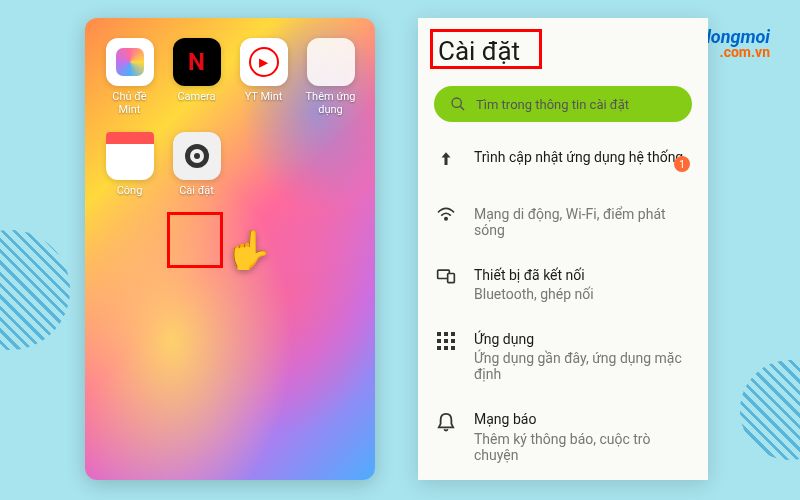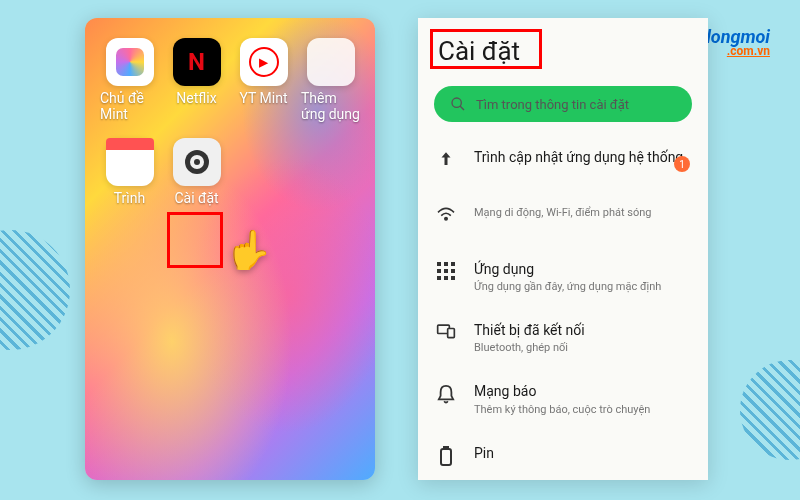--- a/index.html
+++ b/index.html
@@ -7,21 +7,21 @@
 
 .deco-circle-left { position: absolute; left: -50px; top: 230px; width: 120px; height: 120px; border-radius: 50%; background: repeating-linear-gradient(45deg, #5bb5d8 0 3px, transparent 3px 8px); }
 .deco-circle-right { position: absolute; right: -40px; bottom: 40px; width: 100px; height: 100px; border-radius: 50%; background: repeating-linear-gradient(45deg, #5bb5d8 0 3px, transparent 3px 8px); }
 
 .phone-left { position: absolute; left: 85px; top: 18px; width: 290px; height: 462px; background: linear-gradient(135deg, #ff8a4c 0%, #ffd93d 25%, #ff6b9d 50%, #c471ed 75%, #4facfe 100%); border-radius: 12px; overflow: hidden; box-shadow: 0 4px 20px rgba(0,0,0,0.2); }
 .wallpaper-swirl { position: absolute; inset: 0; background: radial-gradient(ellipse 200px 300px at 30% 70%, rgba(255,220,100,0.9) 0%, transparent 60%), radial-gradient(ellipse 180px 250px at 70% 60%, rgba(255,100,150,0.7) 0%, transparent 55%), radial-gradient(ellipse 150px 200px at 80% 20%, rgba(100,150,255,0.6) 0%, transparent 50%); }
 
 .app-grid { position: relative; padding: 20px 15px; display: grid; grid-template-columns: repeat(4, 1fr); gap: 16px 8px; }
 .app-item { display: flex; flex-direction: column; align-items: center; gap: 4px; }
 .app-icon { width: 48px; height: 48px; border-radius: 12px; display: flex; align-items: center; justify-content: center; font-size: 24px; font-weight: bold; box-shadow: 0 2px 6px rgba(0,0,0,0.15); }
-.app-label { font-size: 14px; color: #fff; text-shadow: 0 1px 2px rgba(0,0,0,0.4); }
+.app-label { font-size: 11px; color: #fff; text-align: center; text-shadow: 0 1px 2px rgba(0,0,0,0.4); }
 
 .icon-mint { background: #fff; }
 .icon-mint::before { content:""; width:28px; height:28px; border-radius:7px; background: conic-gradient(#ff6b9d, #ffd93d, #4facfe, #c471ed, #ff6b9d); }
 .icon-youtube { background: #fff; color: #ff0000; }
 .icon-netflix { background: #000; color: #e50914; }
 .icon-ytmusic { background: #fff; }
 .icon-ytmusic-inner { width:30px; height:30px; border:2px solid #ff0000; border-radius:50%; display:flex; align-items:center; justify-content:center; }
 .icon-ytmusic-inner::before { content:"▶"; color:#ff0000; font-size:11px; }
 .icon-folder { background: rgba(255,255,255,0.85); display:grid; grid-template-columns:1fr 1fr; grid-template-rows:1fr 1fr; gap:3px; padding:8px; }
 .icon-folder span { background:#ddd; border-radius:4px; }
@@ -36,37 +36,37 @@
 .icon-settings { background: #f0f0f0; }
 
 .highlight-box { position: absolute; border: 3px solid #ff0000; pointer-events: none; }
 .hl-settings { left: 82px; top: 194px; width: 56px; height: 56px; }
 .pointer-hand { position: absolute; left: 140px; top: 210px; font-size: 38px; transform: scaleX(-1); filter: drop-shadow(0 2px 3px rgba(0,0,0,0.3)); }
 
 .phone-right { position: absolute; left: 418px; top: 18px; width: 290px; height: 462px; background: #fafaf7; border-radius: 0; overflow: hidden; box-shadow: 0 4px 20px rgba(0,0,0,0.15); }
 .settings-title { font-size: 26px; font-weight: 400; padding: 18px 20px 14px; color: #1a1a1a; }
 .hl-title { left: 12px; top: 11px; width: 112px; height: 40px; }
 
-.search-bar { margin: 6px 16px 8px; background: #22c55e; border-radius: 24px; padding: 10px 16px; display: flex; align-items: center; gap: 10px; }
+.search-bar { margin: 6px 16px 8px; background: #84cc16; border-radius: 24px; padding: 10px 16px; display: flex; align-items: center; gap: 10px; }
 .search-icon { width: 16px; height: 16px; }
 .search-placeholder { font-size: 13px; color: #555; }
 
 .settings-list { padding: 4px 0; }
 .settings-row { display: flex; align-items: flex-start; padding: 14px 18px; gap: 18px; min-height: 56px; position: relative; }
 .row-icon { width: 20px; flex-shrink: 0; margin-top: 2px; color: #333; display:flex; align-items:center; justify-content:center; }
 .row-text { flex: 1; }
 .row-title { font-size: 14px; color: #1a1a1a; line-height: 1.3; }
-.row-sub { font-size: 11px; color: #777; margin-top: 2px; }
+.row-sub { font-size: 14px; color: #777; margin-top: 2px; }
 .badge { position: absolute; right: 18px; top: 22px; width: 16px; height: 16px; background: #ff6b35; color: #fff; border-radius: 50%; font-size: 10px; display: flex; align-items: center; justify-content: center; }
 
 .logo { position: absolute; right: 30px; top: 26px; display: flex; align-items: center; gap: 4px; }
 .logo-icon { width: 26px; height: 26px; background: #ff9500; border-radius: 50%; display:flex; align-items:center; justify-content:center; color:#fff; font-size:14px; position:relative; }
 .logo-text { font-family: Arial; font-weight: 700; }
 .logo-di { color: #0066cc; font-size: 18px; font-style: italic; }
-.logo-sub { color: #ff6600; font-size: 12px; display:block; text-align:right; margin-top:-3px;text-decoration:underline; }
+.logo-sub { color: #ff6600; font-size: 14px; display:block; text-align:right; margin-top:-3px; }
 .logo-wifi { position:absolute; right:-2px; top:-6px; color:#ff6600; font-size:11px; }
 
 svg { display: block; }
 </style>
 </head>
 <body>
 
 <div class="deco-circle-left"></div>
 <div class="deco-circle-right"></div>
 
@@ -83,21 +83,21 @@
   <div class="app-grid">
 
     <div class="app-item">
       <div class="app-icon icon-mint"></div>
       <div class="app-label">Chủ đề Mint</div>
     </div>
 
 
     <div class="app-item">
       <div class="app-icon icon-netflix">N</div>
-      <div class="app-label">Netflix</div>
+      <div class="app-label">Camera</div>
     </div>
 
     <div class="app-item">
       <div class="app-icon icon-ytmusic">
           <div class="icon-ytmusic-inner"></div>
         </div>
       <div class="app-label">YT Mint</div>
     </div>
 
 
@@ -116,21 +116,21 @@
           <div class="cal-top"></div>
           <div class="cal-dots">
             <span></span>
             <span></span>
             <span></span>
             <span></span>
             <span></span>
             <span></span>
           </div>
         </div>
-      <div class="app-label">Trình</div>
+      <div class="app-label">Công</div>
     </div>
 
 
     <div class="app-item" style="grid-column:2">
       <div class="app-icon icon-settings">
         <svg width="30" height="30" viewBox="0 0 30 30">
             <circle cx="15" cy="15" r="12" fill="#333"></circle>
             <circle cx="15" cy="15" r="7" fill="#f0f0f0"></circle>
             <circle cx="15" cy="15" r="3" fill="#333"></circle>
           </svg>
@@ -172,20 +172,33 @@
     <div class="settings-row">
       <div class="row-icon">
           <svg width="20" height="16" viewBox="0 0 24 20" fill="none" stroke="#333" stroke-width="2">
             <path d="M2 8 Q12 -2 22 8"></path>
             <path d="M6 12 Q12 6 18 12"></path>
             <circle cx="12" cy="16" r="1.5" fill="#333"></circle>
           </svg>
         </div>
       <div class="row-text">
           <div class="row-sub">Mạng di động, Wi-Fi, điểm phát sóng</div>
+        </div>
+    </div>
+
+    <div class="settings-row">
+      <div class="row-icon">
+          <svg width="20" height="16" viewBox="0 0 24 18" fill="none" stroke="#333" stroke-width="2">
+            <rect x="2" y="2" width="14" height="10" rx="1"></rect>
+            <rect x="14" y="6" width="8" height="11" rx="1" fill="#fafaf7"></rect>
+          </svg>
+        </div>
+      <div class="row-text">
+          <div class="row-title">Thiết bị đã kết nối</div>
+          <div class="row-sub">Bluetooth, ghép nối</div>
         </div>
     </div>
 
     <div class="settings-row">
       <div class="row-icon">
           <svg width="18" height="18" viewBox="0 0 18 18" fill="#333">
             <rect x="0" y="0" width="4" height="4"></rect>
             <rect x="7" y="0" width="4" height="4"></rect>
             <rect x="14" y="0" width="4" height="4"></rect>
             <rect x="0" y="7" width="4" height="4"></rect>
@@ -197,33 +210,20 @@
           </svg>
         </div>
       <div class="row-text">
           <div class="row-title">Ứng dụng</div>
           <div class="row-sub">Ứng dụng gần đây, ứng dụng mặc định</div>
         </div>
     </div>
 
     <div class="settings-row">
       <div class="row-icon">
-          <svg width="20" height="16" viewBox="0 0 24 18" fill="none" stroke="#333" stroke-width="2">
-            <rect x="2" y="2" width="14" height="10" rx="1"></rect>
-            <rect x="14" y="6" width="8" height="11" rx="1" fill="#fafaf7"></rect>
-          </svg>
-        </div>
-      <div class="row-text">
-          <div class="row-title">Thiết bị đã kết nối</div>
-          <div class="row-sub">Bluetooth, ghép nối</div>
-        </div>
-    </div>
-
-    <div class="settings-row">
-      <div class="row-icon">
           <svg width="18" height="20" viewBox="0 0 20 22" fill="none" stroke="#333" stroke-width="2">
             <path d="M10 2 C6 2 4 5 4 9 L4 13 L2 17 L18 17 L16 13 L16 9 C16 5 14 2 10 2 Z"></path>
             <path d="M8 19 Q10 22 12 19"></path>
           </svg>
         </div>
       <div class="row-text">
           <div class="row-title">Mạng báo</div>
           <div class="row-sub">Thêm ký thông báo, cuộc trò chuyện</div>
         </div>
     </div>

